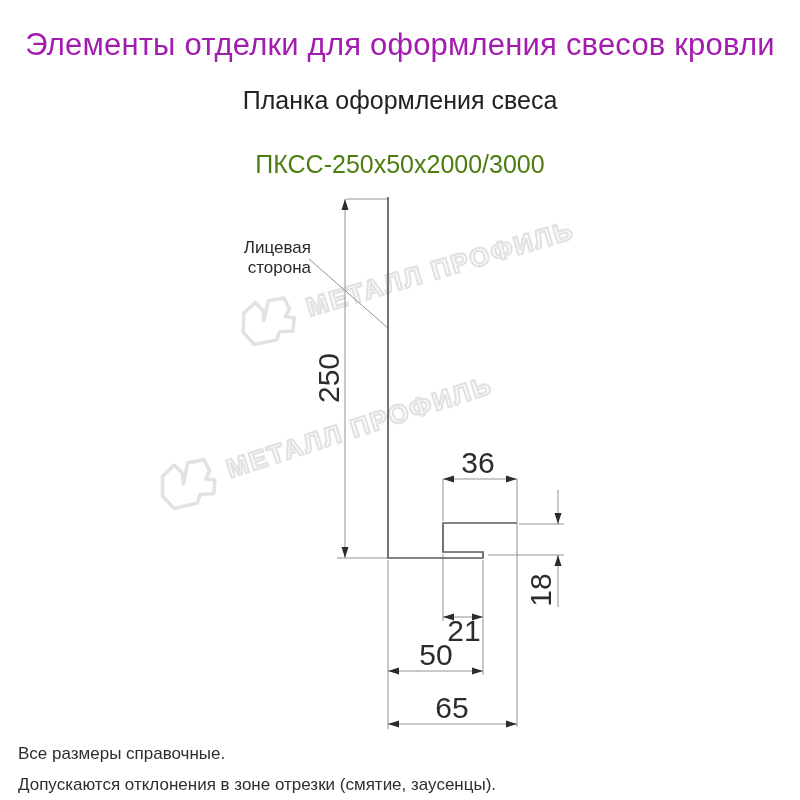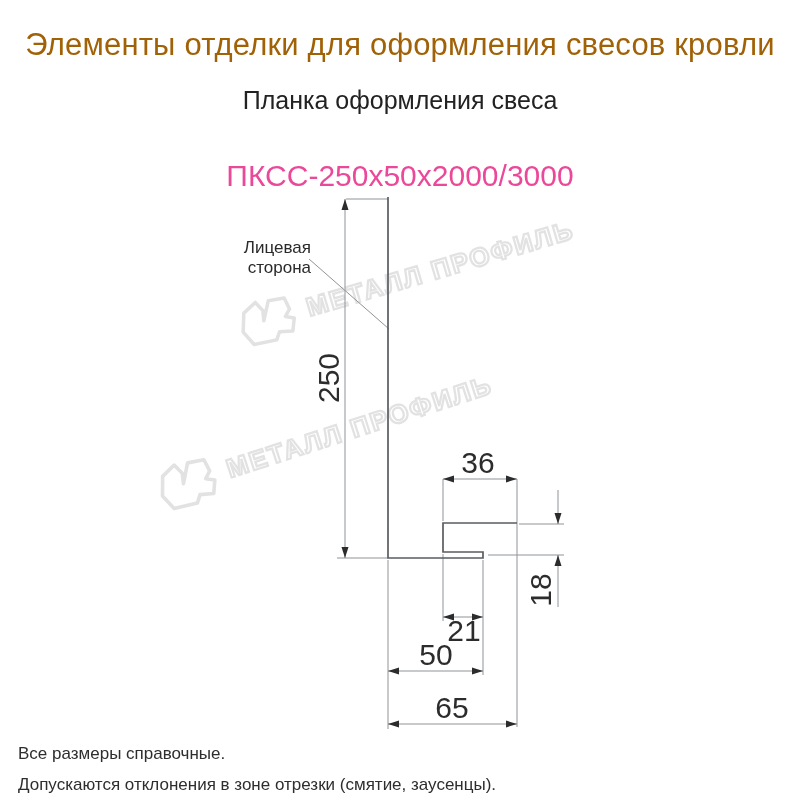--- a/index.html
+++ b/index.html
@@ -1,24 +1,24 @@
 <!DOCTYPE html>
 <html><head>
 <meta charset="utf-8">
 <style>
   html,body{margin:0;padding:0;background:#fff;}
   .canvas{
     position:relative;width:800px;height:800px;background:#ffffff;overflow:hidden;
     font-family:"Liberation Sans", sans-serif;color:#1f1f1f;
   }
   .centered{position:absolute;left:0;right:0;text-align:center;white-space:nowrap;}
-  .title{top:27px;font-size:31px;letter-spacing:.2px;color:#a16207;}
+  .title{top:27px;font-size:31px;letter-spacing:.2px;color:#a21caf;}
   .sub1{top:86px;font-size:25px;color:#222;}
   .sub2{top:116px;font-size:25px;color:#222;}
-  .code{top:150px;font-size:30px;color:#ec4899;margin-top:9px;}
+  .code{top:150px;font-size:25px;color:#4d7c0f;}
   .face-label{
     position:absolute;left:201px;top:238px;width:110px;text-align:right;
     font-size:17px;line-height:20px;color:#2a2a2a;
   }
   .dim-label{
     position:absolute;transform:translate(-50%,-50%);
     font-size:30px;color:#2c2c2c;white-space:nowrap;
   }
   .dim-label.rot{transform:translate(-50%,-50%) rotate(-90deg);}
   .footer-line{position:absolute;left:18px;font-size:17px;color:#2e2e2e;white-space:nowrap;}

